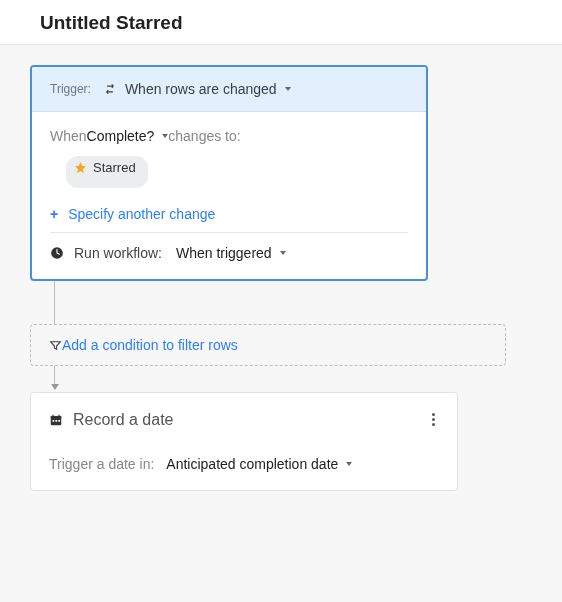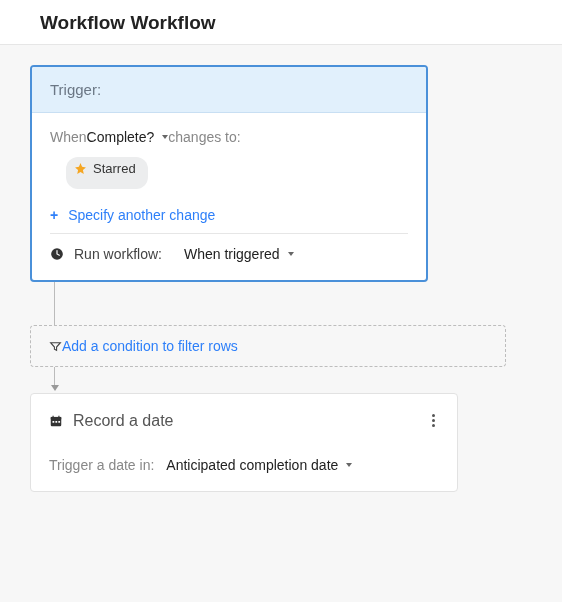--- a/index.html
+++ b/index.html
@@ -38,21 +38,21 @@
     .trigger-head {
       background: #e1f0fc;
       padding: 14px 18px;
       display: flex;
       align-items: center;
       gap: 12px;
       border-bottom: 1px solid #c8dff3;
     }
     .trigger-head .label {
       color: #6b7785;
-      font-size: 15px;
+      font-size: 12px;
     }
     .trigger-type {
       display: inline-flex;
       align-items: center;
       gap: 8px;
       color: #3a3f44;
       font-size: 14px;
       cursor: pointer;
     }
     .caret {
@@ -194,28 +194,38 @@
       align-items: center;
       gap: 12px;
       font-size: 14px;
     }
     svg { display: block; }
   </style>
 </head>
 <body>
 
 <div class="header">
-  <h1>Workflow Workflow</h1>
+  <h1>Untitled Starred</h1>
 </div>
 
 <div class="canvas">
 
   <div class="card trigger-card">
     <div class="trigger-head">
       <span class="label">Trigger:</span>
+      <span class="trigger-type">
+        <span>
+          <svg width="14" height="14" viewBox="0 0 24 24" fill="none" stroke="#444" stroke-width="2">
+            <path d="M7 7h11M18 7l-3-3M18 7l-3 3"></path>
+            <path d="M17 17H6M6 17l3-3M6 17l3 3"></path>
+          </svg>
+        </span>
+        <span>When rows are changed</span>
+        <span class="caret"></span>
+      </span>
     </div>
     <div class="trigger-body">
       <div class="row">
         <span class="muted">When</span>
         <span class="field-select">
           <span>Complete?</span>
           <span class="caret"></span>
         </span>
         <span class="muted">changes to:</span>
       </div>
@@ -235,21 +245,21 @@
       </div>
       <div class="divider"></div>
       <div class="run-row">
         <span>
           <svg width="14" height="14" viewBox="0 0 24 24" fill="#333">
             <circle cx="12" cy="12" r="10"></circle>
             <path d="M12 6v6l4 2" stroke="#fff" stroke-width="2" fill="none" stroke-linecap="round"></path>
           </svg>
         </span>
         <span class="muted" style="color:#444">Run workflow:</span>
-        <span class="field-select" style="font-weight:400;margin-left:12px">
+        <span class="field-select" style="font-weight:400;margin-left:4px">
           <span>When triggered</span>
           <span class="caret"></span>
         </span>
       </div>
     </div>
   </div>
 
   <div class="connector"></div>
 
   <div class="condition-card">

